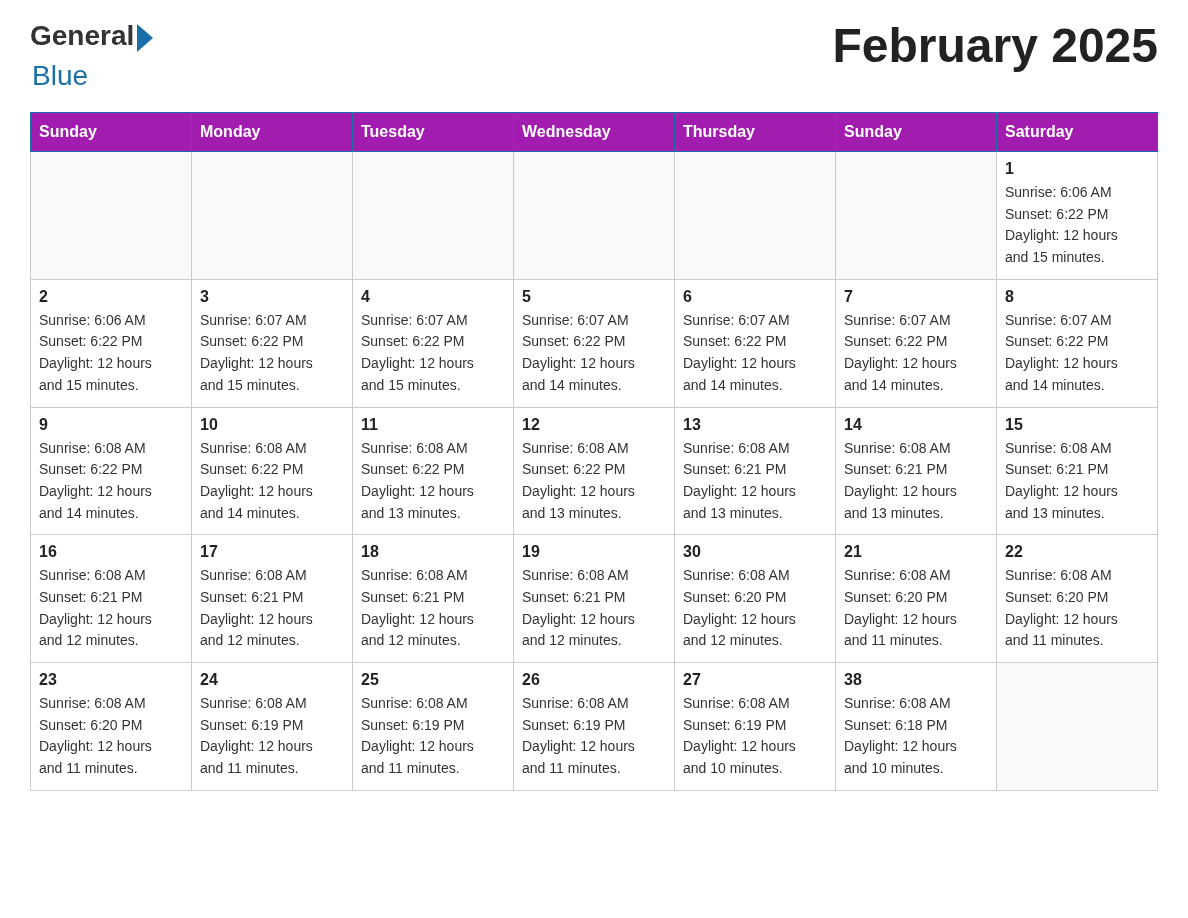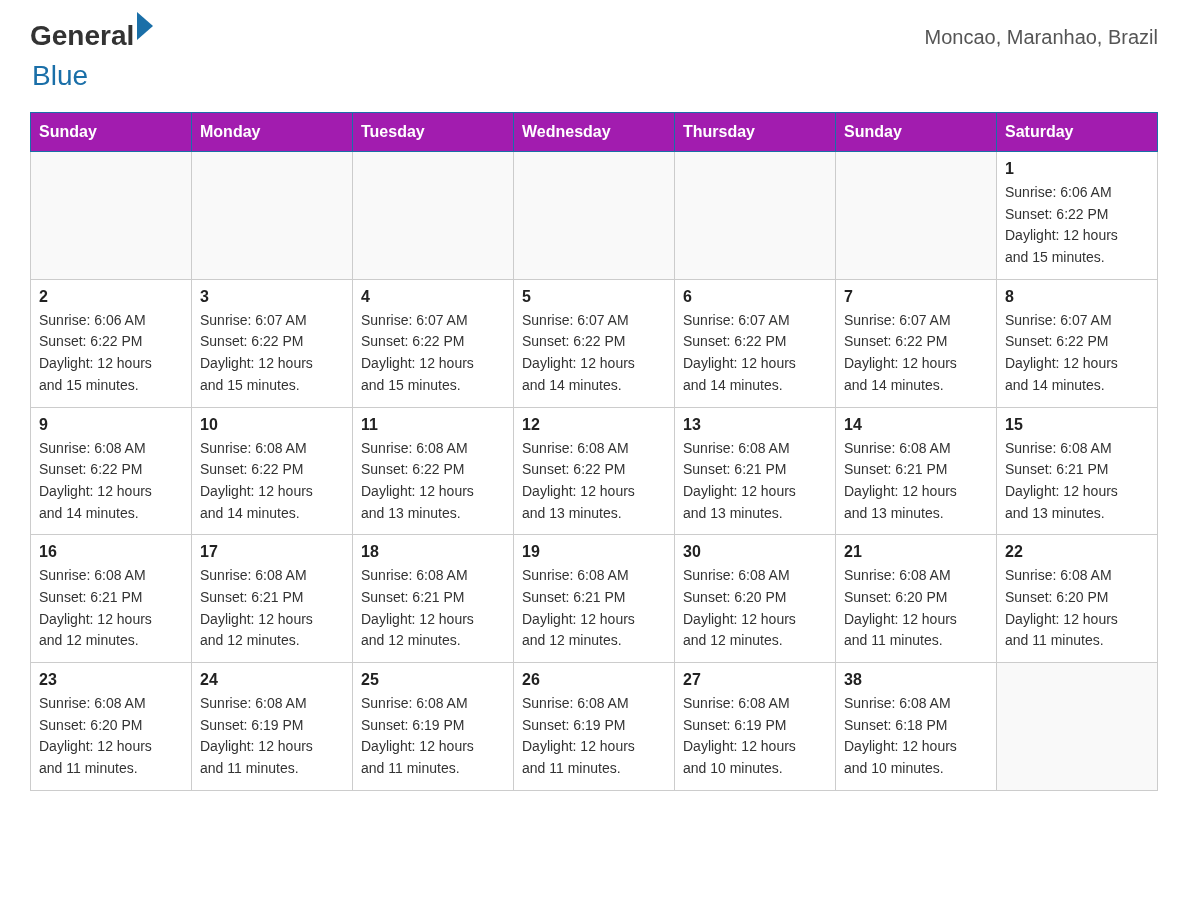--- a/index.html
+++ b/index.html
@@ -37,21 +37,21 @@
       margin-left: 2px;
       margin-top: 8px;
       display: block;
     }
     .logo-wrapper {
       display: flex;
       flex-direction: column;
     }
     .logo-top-row {
       display: flex;
-      align-items: flex-start;
+      align-items: flex-end;
     }
     .title-block {
       text-align: right;
     }
     .calendar-title {
       font-size: 48px;
       font-weight: bold;
       color: #222;
       line-height: 1.1;
     }
@@ -107,21 +107,21 @@
 
 <div class="header">
   <div class="logo-wrapper">
     <div class="logo-top-row">
       <span class="logo-text-general">General</span>
       <div class="logo-arrow"></div>
     </div>
     <span class="logo-blue">Blue</span>
   </div>
   <div class="title-block">
-    <div class="calendar-subtitle">Moncao, Maranhao, Brazil</div>
+    <div class="calendar-title">February 2025</div>
   </div>
 </div>
 
 <table class="calendar-table">
   <thead>
     <tr>
     <th>Sunday</th>
         <th>Monday</th>
         <th>Tuesday</th>
         <th>Wednesday</th>

